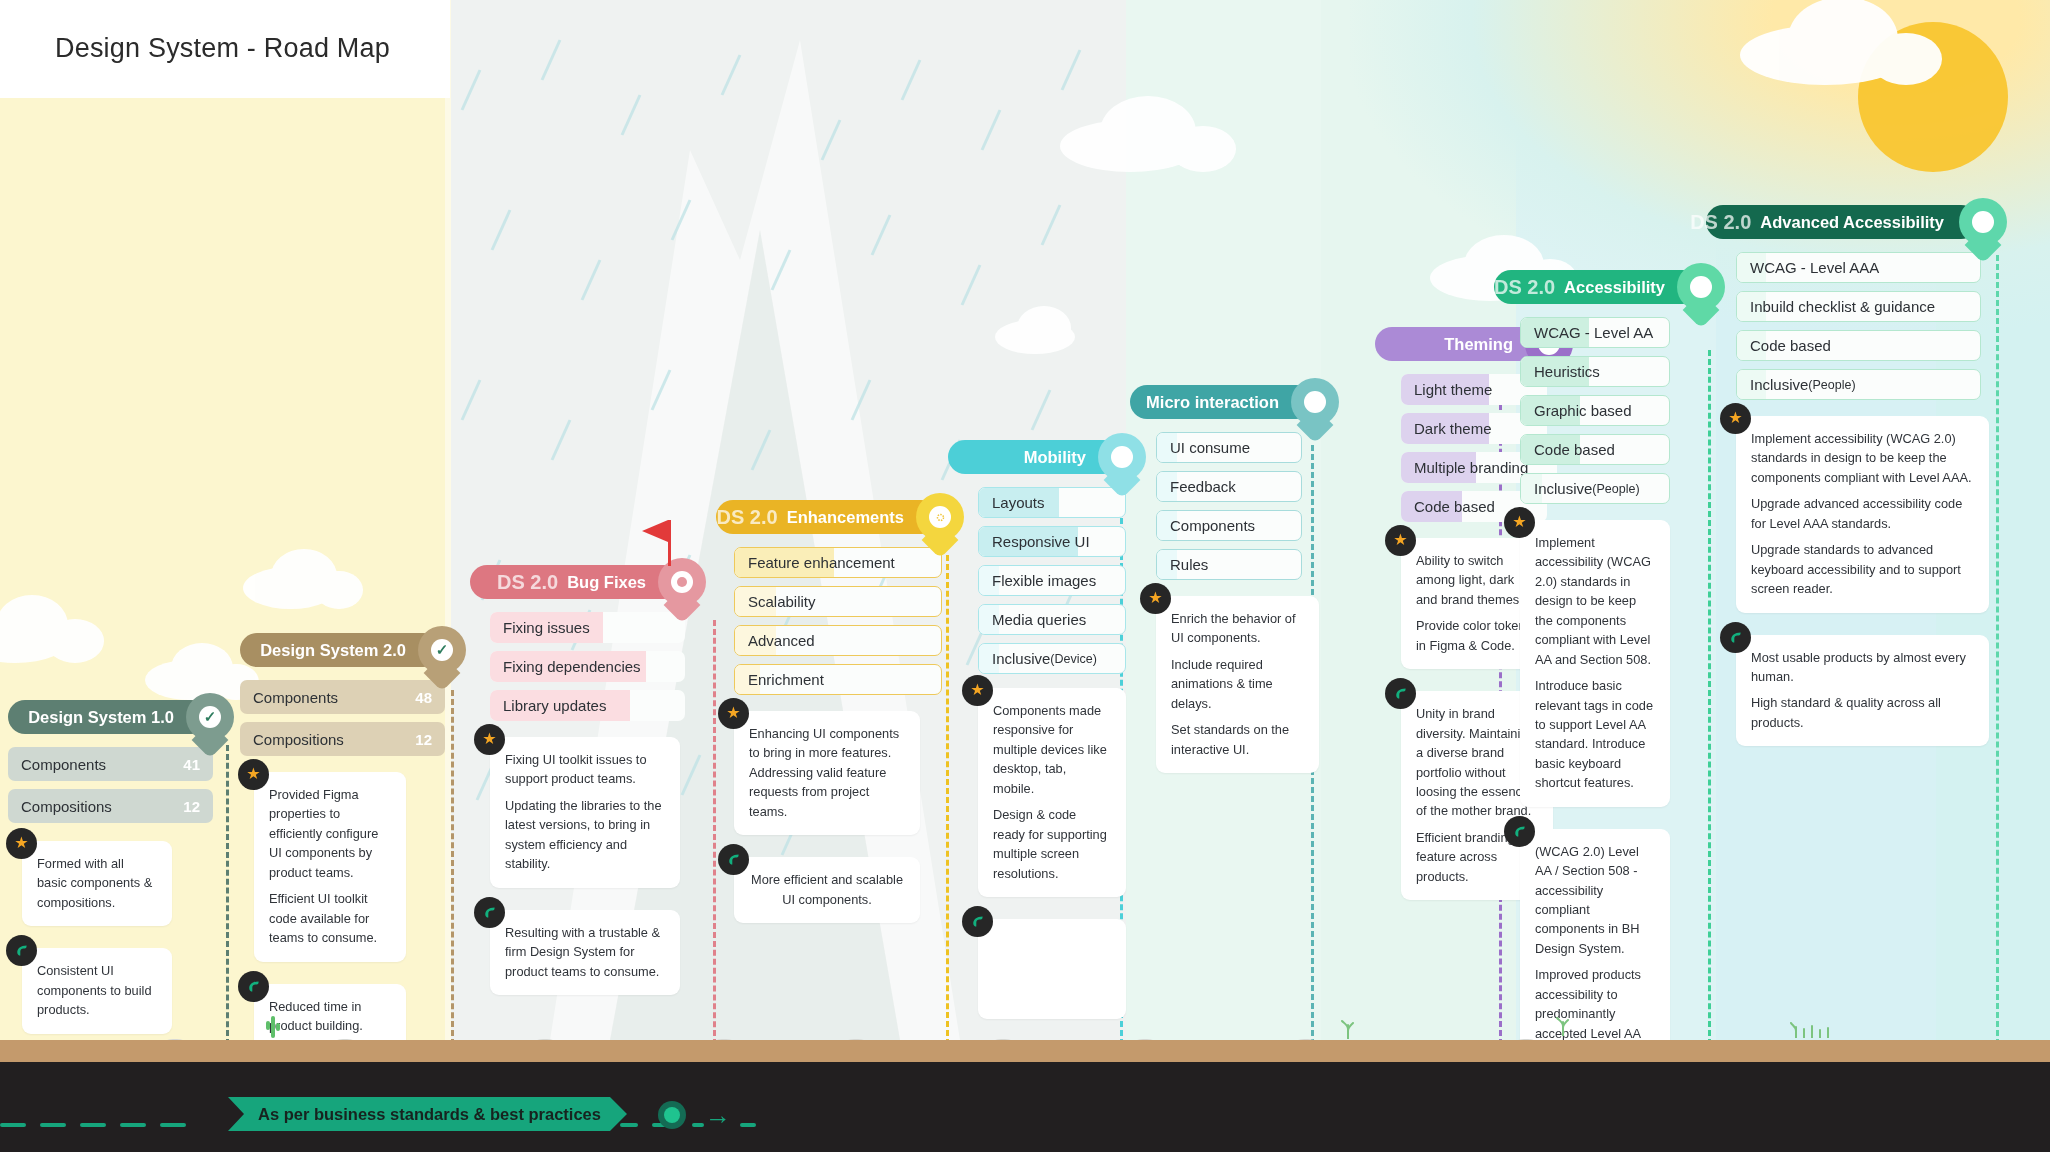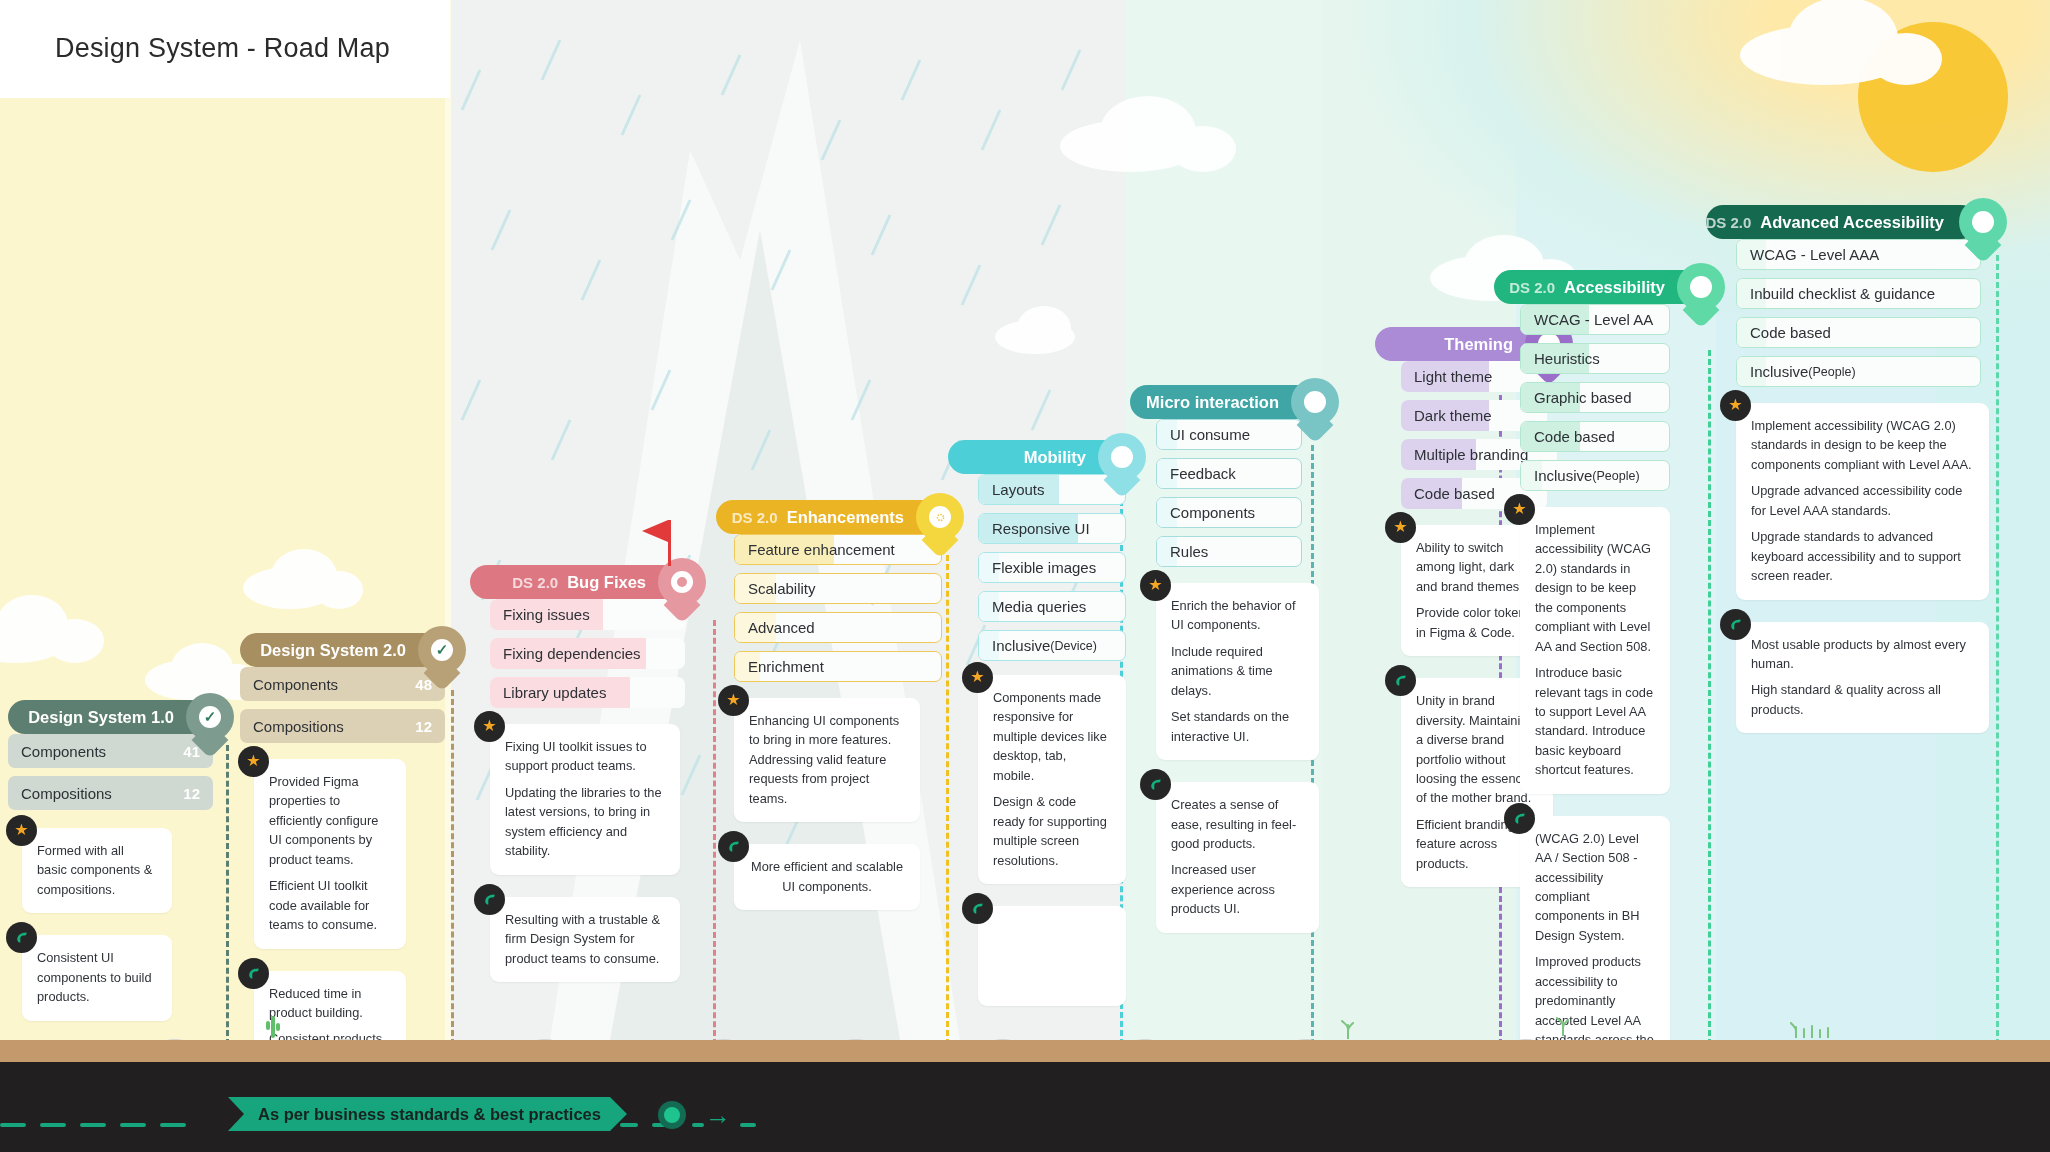--- a/index.html
+++ b/index.html
@@ -70,36 +70,36 @@
   
   .vline{ position:absolute; width:0; border-left:3px dashed; z-index:9; }
 
   
   .phase{ position:absolute; z-index:15; }
   .pill{
     height:34px; border-radius:17px; display:flex; align-items:center;
     justify-content:flex-end; padding:0 34px 0 18px; color:#fff;
     font-size:16.5px; font-weight:bold; white-space:nowrap; position:relative;
   }
-  .pill .pre{ font-weight:bold; opacity:.72; margin-right:9px; font-size:15px;}
+  .pill .pre{ font-weight:bold; opacity:.72; margin-right:9px; font-size:20px;}
   .pin{
     position:absolute; width:48px; height:48px; border-radius:50% 50% 50% 50%;
     display:flex; align-items:center; justify-content:center; z-index:16;
   }
   .pin:after{
     content:""; position:absolute; bottom:-11px; left:50%; transform:translateX(-50%) rotate(45deg);
     width:26px; height:26px; border-radius:0 0 6px 0;
   }
   .pin .knob{ width:22px;height:22px;border-radius:50%;background:#fff; z-index:2; position:relative;
     display:flex;align-items:center;justify-content:center;}
   .pin .ring{ width:22px;height:22px;border-radius:50%;background:#fff; z-index:2; position:relative;}
   .pin .ring:after{content:"";position:absolute;inset:6px;border-radius:50%;}
   .check{ color:#2e7d5f; font-size:15px; font-weight:bold; }
 
-  .chips{ }
+  .chips{ margin-top:13px; }
   .chip{
     height:31px; border-radius:7px; display:flex; align-items:center;
     padding:0 13px; font-size:15px; color:#2d3136; margin-bottom:8px;
     position:relative; overflow:hidden; background:#fbfdfc;
   }
   .chip .hl{ position:absolute; left:0; top:0; bottom:0; width:58%; z-index:0;}
   .chip span{ position:relative; z-index:1;}
   .chip .sm{ font-size:12.5px; }
   .chip .cnt{ margin-left:auto; font-size:15px; color:#fff; font-weight:bold; position:relative; z-index:1;}
 
@@ -488,29 +488,20 @@
           <span>Rules</span>
         </div>
     </div>
     <div style="margin-top:16px;margin-left:26px;width:163px;">
       <div class="note">
         <div class="badge star">★</div>
         <p>Enrich the behavior of UI components.</p>
         <p>Include required animations &amp; time delays.</p>
         <p>Set standards on the interactive UI.</p>
       </div>
-      <div class="note" style="margin-top:22px;">
-        <div class="badge leaf">
-          <svg width="17" height="17" viewBox="0 0 20 20">
-              <path d="M16 4c-7 0-11 3.6-11 8 0 2.6 1.7 4 3.6 4V11c0-2 1.6-3.4 3.6-3.4h1.4C15.6 7.6 16 6 16 4z" fill="#12b07e"></path>
-            </svg>
-        </div>
-        <p>Creates a sense of ease, resulting in feel-good products.</p>
-        <p>Increased user experience across products UI.</p>
-      </div>
     </div>
   </div>
 
   <div class="phase" style="left:1375px;top:327px;width:180px;">
     <div style="position:relative;">
       <div class="pill" style="background:#ab8ad6;width:172px;">
         <span class="pre"></span>
         <span>Theming</span>
       </div>
       <div class="pin" style="left:150px;top:-7px;background:#9b6fc9;">

